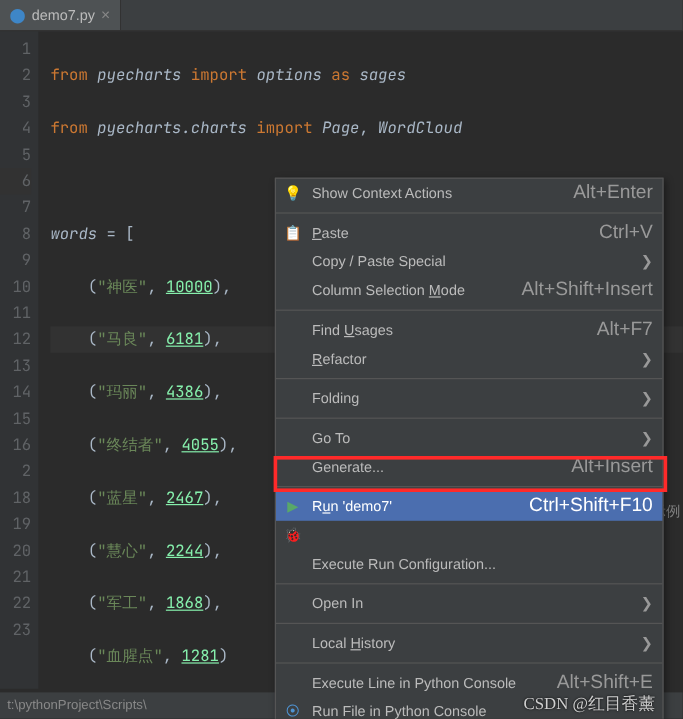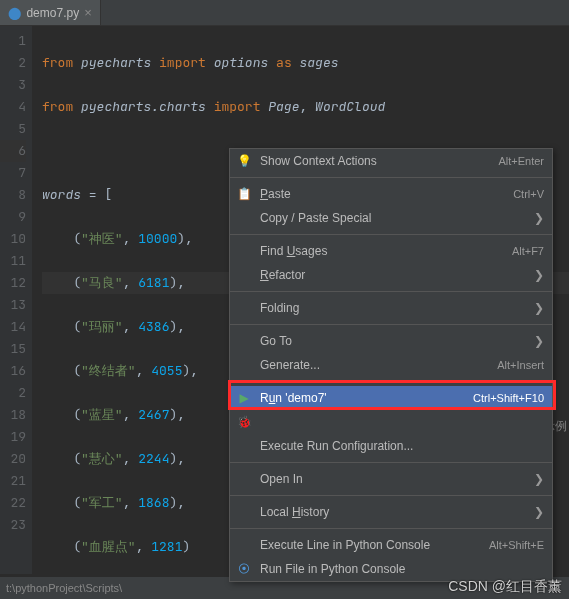--- a/index.html
+++ b/index.html
@@ -33,62 +33,62 @@
     user-select: none;
   }
   .gutter div { height: 22px; }
   .code {
     flex: 1; padding: 4px 0 0 10px; position: relative;
     white-space: pre;
   }
   .ln { height: 22px; display: block; }
   .kw { color: #cc7832; }
   .str { color: #6a8759; }
-  .num { color: #0ea5e9; }
+  .num { color: #86efac; text-decoration: underline; }
   .op { color: #a9b7c6; }
   .id { color: #a9b7c6; font-style: italic; }
   .hl-line { background: #323232; }
   .context-menu {
     position: absolute; left: 229px; top: 148px;
     width: 324px; background: #3c3f41;
     border: 1px solid #555; box-shadow: 2px 2px 6px rgba(0,0,0,.4);
     color: #bbbbbb; font-size: 12px;
     z-index: 10;
   }
   .menu-item {
     display: flex; align-items: center;
     height: 24px; padding: 0 8px 0 30px;
     position: relative;
   }
   .menu-item .lbl { flex: 1; }
-  .menu-item .shortcut { color: #999; font-size: 11px; }
+  .menu-item .shortcut { color: #999; font-size: 16px; }
   .menu-item .sub { color: #999; margin-left: 6px; }
   .menu-item.highlight { background: #4b6eaf; color: #fff; }
   .menu-item.highlight .shortcut { color: #fff; margin-left: 39px; }
   .menu-sep { height: 1px; background: #555; margin: 4px 0; }
   .menu-icon {
     position: absolute; left: 7px; width: 14px; text-align: center;
   }
   .u { text-decoration: underline; }
   .red-box {
     position: absolute; left: 228px; top: 380px;
     width: 328px; height: 30px;
     border: 3px solid #ff2a2a; z-index: 20; pointer-events: none;
   }
   .statusbar {
     position: absolute; bottom: 0; left: 0; right: 0;
     height: 22px; background: #3c3f41; color: #888;
     font-size: 11px; padding: 3px 6px;
     display:flex; align-items:center;
   }
   .watermark {
-    position: absolute; right: 7px; bottom: 3px;
+    position: absolute; right: 23px; bottom: 3px;
     color: #cfcfcf; font-size: 14px;
     text-shadow: 0 0 2px #000; z-index: 30;
-    font-family: Liberation Sans, sans-serif;
+    font-family: Liberation Serif, serif;
   }
   .example-text { position:absolute; right:2px; top:418px; color:#808080; font-size:12px;}
   .play { color:#59a869; }
   .bug { color:#95bf46; }
   .bulb { color:#e2c96b; }
   .pyicon { color:#4f94d4; }
 </style>
 </head>
 <body>
 
@@ -164,20 +164,24 @@
   <div class="menu-sep"></div>
   <div class="menu-item">
     <span class="menu-icon">📋</span>
     <span class="lbl"><span class="u">P</span><span>aste</span></span>
     <span class="shortcut">Ctrl+V</span>
   </div>
   <div class="menu-item">
     <span class="lbl">Copy / Paste Special</span>
     <span class="sub">❯</span>
   </div>
+  <div class="menu-item">
+    <span class="lbl">Column Selection <span class="u">M</span>ode</span>
+    <span class="shortcut">Alt+Shift+Insert</span>
+  </div>
   <div class="menu-sep"></div>
   <div class="menu-item">
     <span class="lbl">Find <span class="u">U</span>sages</span>
     <span class="shortcut">Alt+F7</span>
   </div>
   <div class="menu-item">
     <span class="lbl"><span class="u">R</span>efactor</span>
     <span class="sub">❯</span>
   </div>
   <div class="menu-sep"></div>

